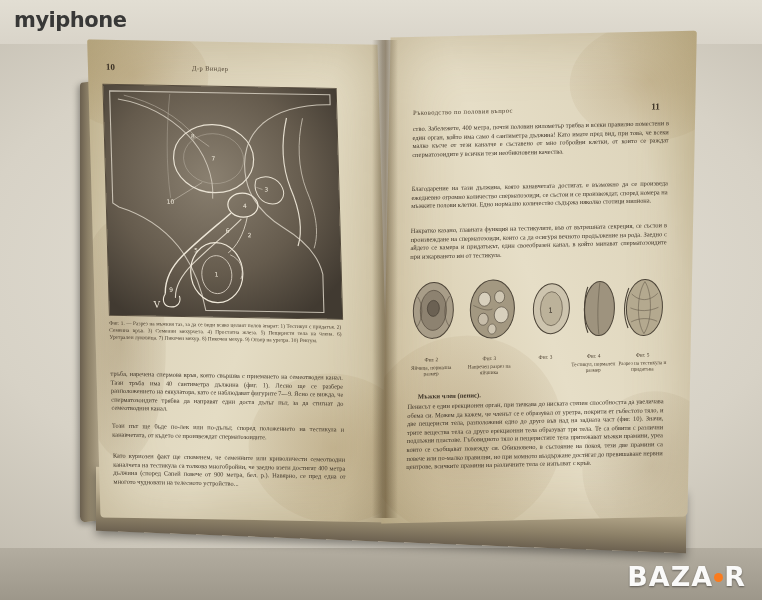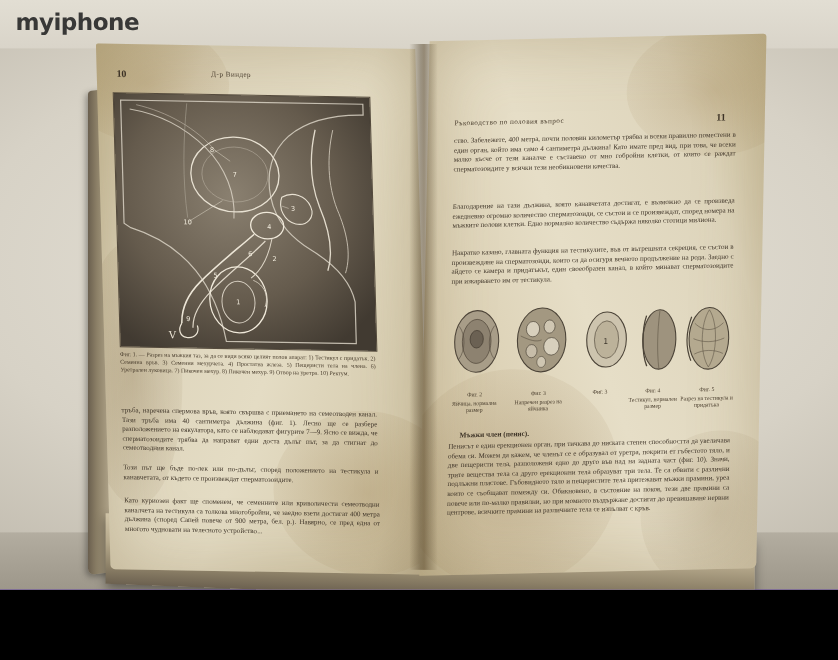--- a/index.html
+++ b/index.html
@@ -10,21 +10,21 @@
   body {
     width: 762px;
     height: 600px;
     overflow: hidden;
     font-family: "Liberation Serif", serif;
   }
 
   #scene {
     position: relative;
     width: 762px;
-    height: 536px;
+    height: 600px;
     background: #8b5cf6;
     overflow: hidden;
   }
 
   
   .backdrop {
     position: absolute;
     inset: 0;
     background:
       radial-gradient(ellipse 120% 90% at 50% 45%, #e8e4da 0%, #d7d2c6 45%, #b9b3a6 80%, #a39d90 100%);
@@ -379,14 +379,15 @@
       <div class="col figlabel" style="left:236px; top:320px; width:44px;">Фиг. 5</div>
       <div class="col figlabel" style="left:232px; top:328px; width:52px;">Разрез на тестикула и придатъка</div>
 
       <div class="col subhead" style="left:34px; top:356px; width:250px;">Мъжки член (пенис).</div>
       <div class="col body-text" style="left:24px; top:366px; width:256px;">Пенисът е един ерекционен орган, при тичкава до ниската степен способността да увеличава обема си. Можем да кажем, че членът се е образувал от уретра, покрити ет гъбестото тяло, и две пещеристи тела, разположени едно до друго във над на задната част (фиг. 10). Значи, трите вещества тела са друго ерекционни тела образуват три тела. Те са обвити с различни подлъжни пластове. Гъбовидното тяло и пещеристите тела притежават мъжки прамини, уреа които се съобщават помежду си. Обикновено, в състояние на покоя, тези две прамини са повече или по-малко правилни, но при момното въздържане достигат до превишаване нервни центрове, всичките прамини на различните тела се изпълват с кръв.</div>
     </div>
 
     <div class="gutter"></div>
   </div>
 
+  <div class="wm-bottom"><span>BAZA</span><span class="dot"></span><span>R</span></div>
 
 </div>
 
 </body></html>

